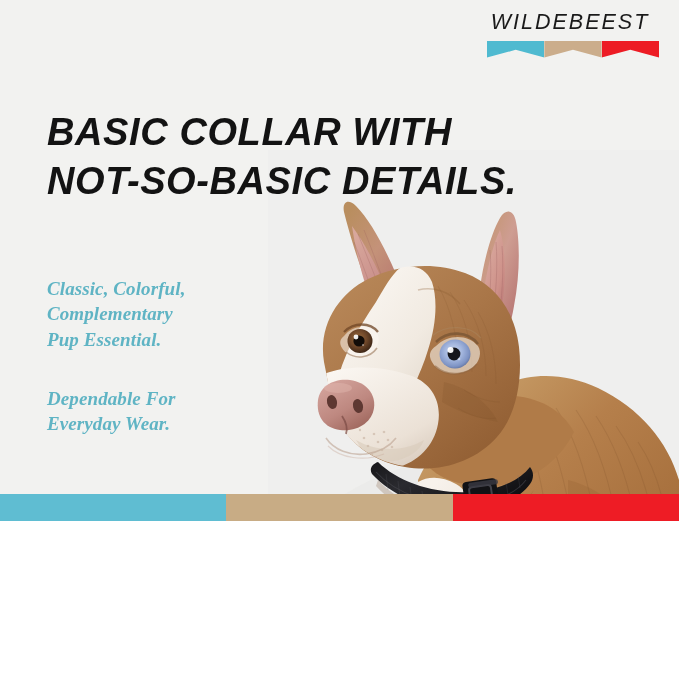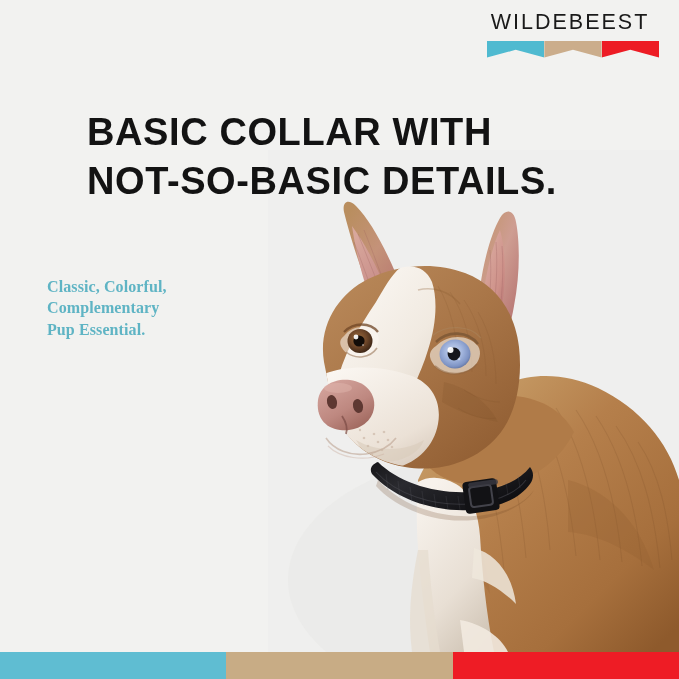--- a/index.html
+++ b/index.html
@@ -54,34 +54,33 @@
     left: 47px;
     top: 83px;
     font-family: "Liberation Sans", sans-serif;
     font-weight: 700;
     font-size: 38px;
     line-height: 1.27;
     letter-spacing: 0.6px;
     color: #131313;
     white-space: pre-line;
     z-index: 5;
-    margin-left: 40px;
   }
 
   
   .features {
     position: absolute;
     left: 47px;
     top: 276px;
     z-index: 5;
   }
   .feature {
     font-family: "Liberation Serif", serif;
     font-weight: 700;
-    font-size: 16px;
+    font-size: 19px;
     line-height: 1.33;
     letter-spacing: 0.1px;
     white-space: pre-line;
     margin-bottom: 34px;
   }
   .feature:last-child { margin-bottom: 0; }
 
   
   .photo {
     position: absolute;
@@ -102,38 +101,40 @@
     width: 100%;
     height: 27px;
     display: flex;
     z-index: 10;
   }
   .footer-bar .seg { flex: 1 1 0; height: 100%; }
 </style>
 </head>
 <body>
 
-<div id="ad" style="background: rgb(242, 242, 240); width: 679px; height: 679px;">
+<div id="ad" style="background: rgb(242, 242, 240); width: 679px; height: 521px; font-style: italic;">
 
   <div class="brand">
     <div class="brand-word">WILDEBEEST</div>
     <div class="brand-banner">
       <div class="seg" style="background: rgb(79, 186, 208);"></div>
       <div class="seg" style="background: rgb(203, 173, 139);"></div>
       <div class="seg" style="background: rgb(237, 28, 36);"></div>
     </div>
   </div>
 
   <h1 class="headline" style="color: rgb(19, 19, 19);">BASIC COLLAR WITH
 NOT-SO-BASIC DETAILS.</h1>
 
   <div class="features">
     <div class="feature" style="color: rgb(95, 180, 196);">Classic, Colorful,
 Complementary
 Pup Essential.</div>
+    <div class="feature" style="color: rgb(95, 180, 196);">Dependable For
+Everyday Wear.</div>
   </div>
 
   <div class="photo">
     <svg width="411" height="502" viewBox="0 0 411 502" xmlns="http://www.w3.org/2000/svg">
       <defs>
         <linearGradient id="bodyGrad" x1="0.15" y1="0.1" x2="0.95" y2="0.95">
           <stop offset="0%" stop-color="#C79D67"></stop>
           <stop offset="35%" stop-color="#B57F4B"></stop>
           <stop offset="75%" stop-color="#A66F3C"></stop>
           <stop offset="100%" stop-color="#8E5A2C"></stop>

